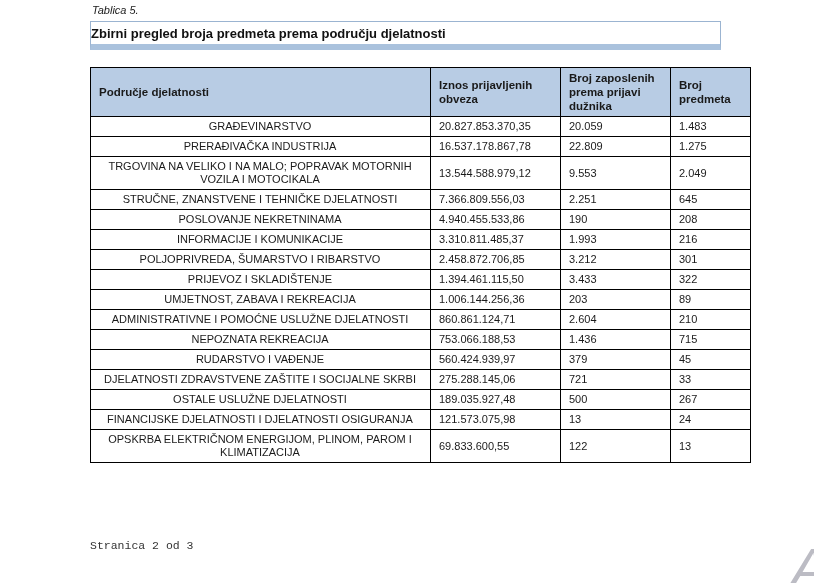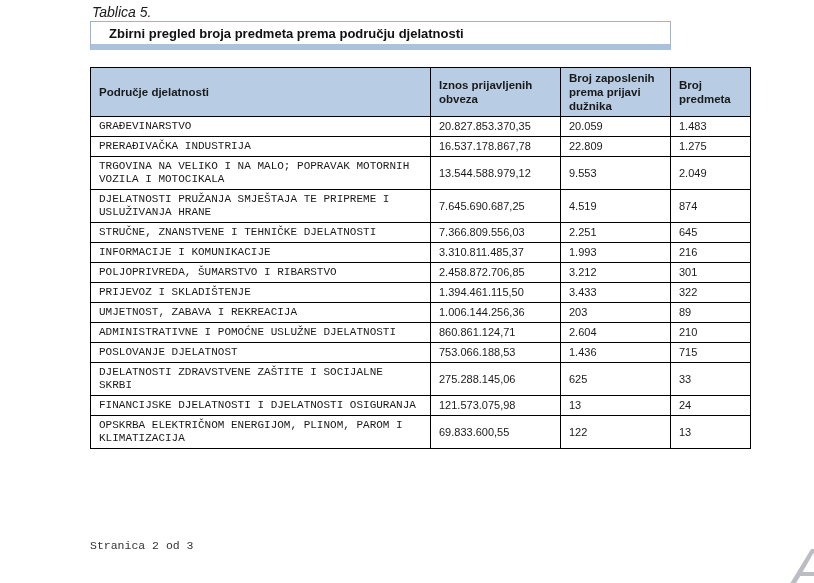--- a/index.html
+++ b/index.html
@@ -6,28 +6,28 @@
   html, body { background: #ffffff; }
   body {
     width: 814px; height: 583px;
     font-family: "Liberation Sans", sans-serif;
     position: relative;
     overflow: hidden;
     color: #1a1a1a;
   }
   .caption {
     position: absolute; left: 92px; top: 4px;
-    font-style: italic; font-size: 14px; color: #1a1a1a;
+    font-style: italic; font-size: 11px; color: #1a1a1a;
   }
   .titlebox {
-    position: absolute; left: 90px; top: 21px; width: 581px;
+    position: absolute; left: 90px; top: 21px; width: 631px;
     background: #ffffff;
     border: 1px solid #9bb4d1;
     border-bottom: 6px solid #aac2dd;
-    padding: 4px 7px 3px 18px;
+    padding: 4px 7px 3px 0;
     font-weight: bold; font-size: 13px; color: #111;
   }
   table.main {
     position: absolute; left: 90px; top: 67px; width: 660px;
     border-collapse: collapse;
     font-size: 11px;
     table-layout: fixed;
   }
   table.main th, table.main td {
     border: 1px solid #000000;
@@ -37,21 +37,21 @@
   table.main thead th {
     background: #b8cce4;
     text-align: left;
     font-weight: bold;
     font-size: 11.5px;
     line-height: 14px;
     height: 47px;
     padding: 3px 8px;
   }
   table.main td { padding: 3px 9px 3px 8px; }
-  td.c-left  { text-align: left;  padding-right: 6px; font-family: Liberation Mono, monospace; }
+  td.c-left  { text-align: center;  padding-right: 6px; }
   td.c-right { }
   .footer {
     position: absolute; left: 90px; top: 539px; width: 626px;
     font-size: 11.5px; color: #333; font-family: Liberation Mono, monospace;
   }
   .watermark {
     position: absolute; right: -14px; bottom: -13px;
     font-size: 56px; font-style: italic;
     color: #bcbcc4;
     line-height: 1;
@@ -95,30 +95,30 @@
         <td class="c-right">22.809</td>
         <td class="c-right">1.275</td>
       </tr>
       <tr>
         <td class="c-left">TRGOVINA NA VELIKO I NA MALO; POPRAVAK MOTORNIH VOZILA I MOTOCIKALA</td>
         <td class="c-right">13.544.588.979,12</td>
         <td class="c-right">9.553</td>
         <td class="c-right">2.049</td>
       </tr>
       <tr>
-        <td class="c-left">DJELATNOSTI PRUŽANJA SMJEŠTAJA TE PRIPREME I USLUŽIVANJA HRANE</td>
-        <td class="c-right">7.645.690.687,25</td>
-        <td class="c-right">4.519</td>
-        <td class="c-right">874</td>
-      </tr>
-      <tr>
         <td class="c-left">STRUČNE, ZNANSTVENE I TEHNIČKE DJELATNOSTI</td>
         <td class="c-right">7.366.809.556,03</td>
         <td class="c-right">2.251</td>
         <td class="c-right">645</td>
+      </tr>
+      <tr>
+        <td class="c-left">POSLOVANJE NEKRETNINAMA</td>
+        <td class="c-right">4.940.455.533,86</td>
+        <td class="c-right">190</td>
+        <td class="c-right">208</td>
       </tr>
       <tr>
         <td class="c-left">INFORMACIJE I KOMUNIKACIJE</td>
         <td class="c-right">3.310.811.485,37</td>
         <td class="c-right">1.993</td>
         <td class="c-right">216</td>
       </tr>
       <tr>
         <td class="c-left">POLJOPRIVREDA, ŠUMARSTVO I RIBARSTVO</td>
         <td class="c-right">2.458.872.706,85</td>
@@ -137,30 +137,42 @@
         <td class="c-right">203</td>
         <td class="c-right">89</td>
       </tr>
       <tr>
         <td class="c-left">ADMINISTRATIVNE I POMOĆNE USLUŽNE DJELATNOSTI</td>
         <td class="c-right">860.861.124,71</td>
         <td class="c-right">2.604</td>
         <td class="c-right">210</td>
       </tr>
       <tr>
-        <td class="c-left">POSLOVANJE DJELATNOST</td>
+        <td class="c-left">NEPOZNATA REKREACIJA</td>
         <td class="c-right">753.066.188,53</td>
         <td class="c-right">1.436</td>
         <td class="c-right">715</td>
       </tr>
       <tr>
+        <td class="c-left">RUDARSTVO I VAĐENJE</td>
+        <td class="c-right">560.424.939,97</td>
+        <td class="c-right">379</td>
+        <td class="c-right">45</td>
+      </tr>
+      <tr>
         <td class="c-left">DJELATNOSTI ZDRAVSTVENE ZAŠTITE I SOCIJALNE SKRBI</td>
         <td class="c-right">275.288.145,06</td>
-        <td class="c-right">625</td>
+        <td class="c-right">721</td>
         <td class="c-right">33</td>
+      </tr>
+      <tr>
+        <td class="c-left">OSTALE USLUŽNE DJELATNOSTI</td>
+        <td class="c-right">189.035.927,48</td>
+        <td class="c-right">500</td>
+        <td class="c-right">267</td>
       </tr>
       <tr>
         <td class="c-left">FINANCIJSKE DJELATNOSTI I DJELATNOSTI OSIGURANJA</td>
         <td class="c-right">121.573.075,98</td>
         <td class="c-right">13</td>
         <td class="c-right">24</td>
       </tr>
       <tr>
         <td class="c-left">OPSKRBA ELEKTRIČNOM ENERGIJOM, PLINOM, PAROM I KLIMATIZACIJA</td>
         <td class="c-right">69.833.600,55</td>

